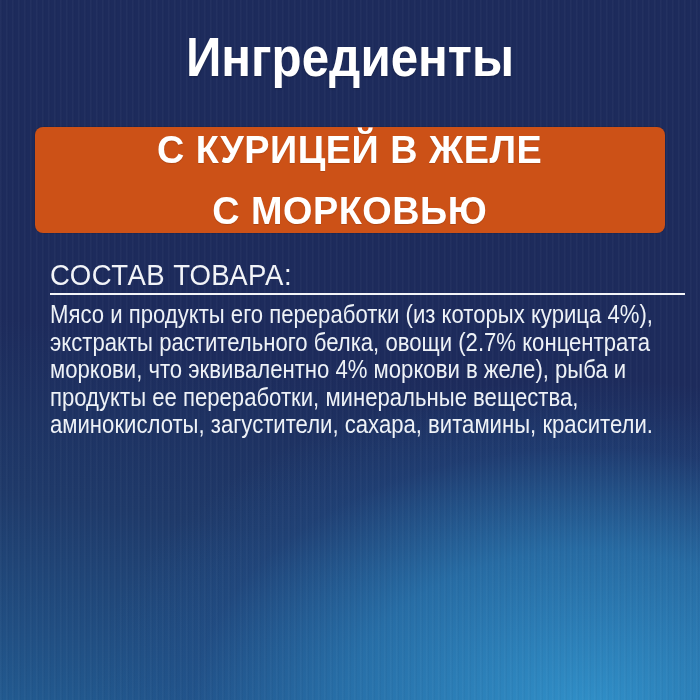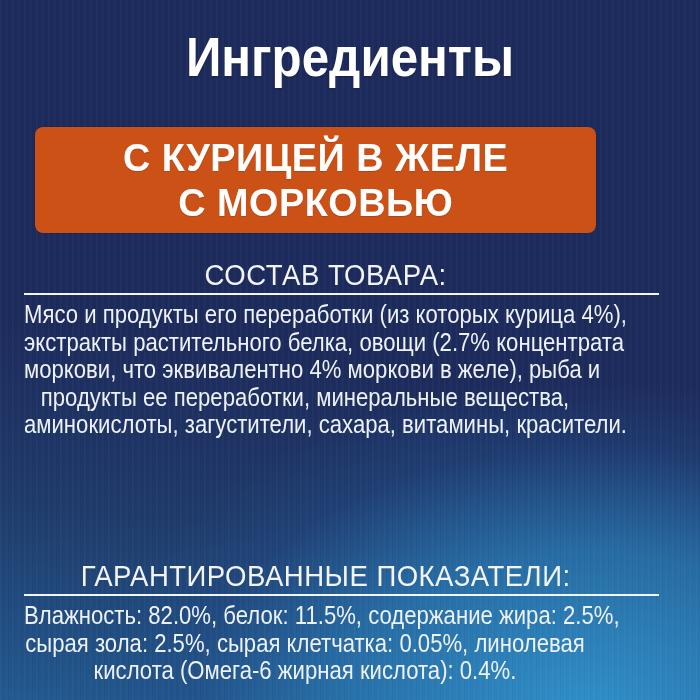--- a/index.html
+++ b/index.html
@@ -24,32 +24,32 @@
 
   .page-title {
     position:absolute; top:24px; left:0; width:100%;
     text-align:center; color:#ffffff;
     font-size:56px; font-weight:bold; letter-spacing:0px;
     transform:scaleX(.88);
     text-shadow:0 1px 2px rgba(0,0,0,0.25);
   }
 
   .banner {
-    position:absolute; left:35px; top:127px; width:561px; height:106px;
+    position:absolute; left:35px; top:127px; width:630px; height:106px;
     background:#cc5117; border-radius:8px;
-    display:flex; flex-direction:column; align-items:center; justify-content:center;
+    display:flex; flex-direction:column; align-items:center; justify-content:space-between;
     box-shadow:0 0 0 1px rgba(0,0,0,0.08);
   }
   .banner-line {
     color:#ffffff; font-weight:bold; font-size:39px; line-height:45px;
     letter-spacing:0.5px; white-space:nowrap; transform:scaleX(.97);
     text-shadow:0 1px 1px rgba(0,0,0,0.15);
   }
 
-  .section { position:absolute; left:24px; width:635px; color:#eef2f7;text-align:center; }
+  .section { position:absolute; left:50px; width:635px; color:#eef2f7; }
   #section-composition { top:259px; }
   #section-additives   { top:429px; }
   #section-guaranteed  { top:560px; }
 
   .sec-heading {
     font-size:29px; line-height:32px; font-weight:400; color:#f2f4f8;
     letter-spacing:0.5px; white-space:nowrap;
     transform:scaleX(.95); transform-origin:0 50%;
   }
   .sec-rule {
@@ -78,20 +78,13 @@
     <div class="sec-heading">СОСТАВ ТОВАРА:</div>
     <hr class="sec-rule">
     <div class="sec-line">Мясо и продукты его переработки (из которых курица 4%),</div>
     <div class="sec-line">экстракты растительного белка, овощи (2.7% концентрата</div>
     <div class="sec-line">моркови, что эквивалентно 4% моркови в желе), рыба и</div>
     <div class="sec-line">продукты ее переработки, минеральные вещества,</div>
     <div class="sec-line">аминокислоты, загустители, сахара, витамины, красители.</div>
   </div>
 
 
-  <div class="section" id="section-guaranteed">
-    <div class="sec-heading">ГАРАНТИРОВАННЫЕ ПОКАЗАТЕЛИ:</div>
-    <hr class="sec-rule">
-    <div class="sec-line">Влажность: 82.0%, белок: 11.5%, содержание жира: 2.5%,</div>
-    <div class="sec-line">сырая зола: 2.5%, сырая клетчатка: 0.05%, линолевая</div>
-    <div class="sec-line">кислота (Омега-6 жирная кислота): 0.4%.</div>
-  </div>
 </div>
 
 </body></html>

